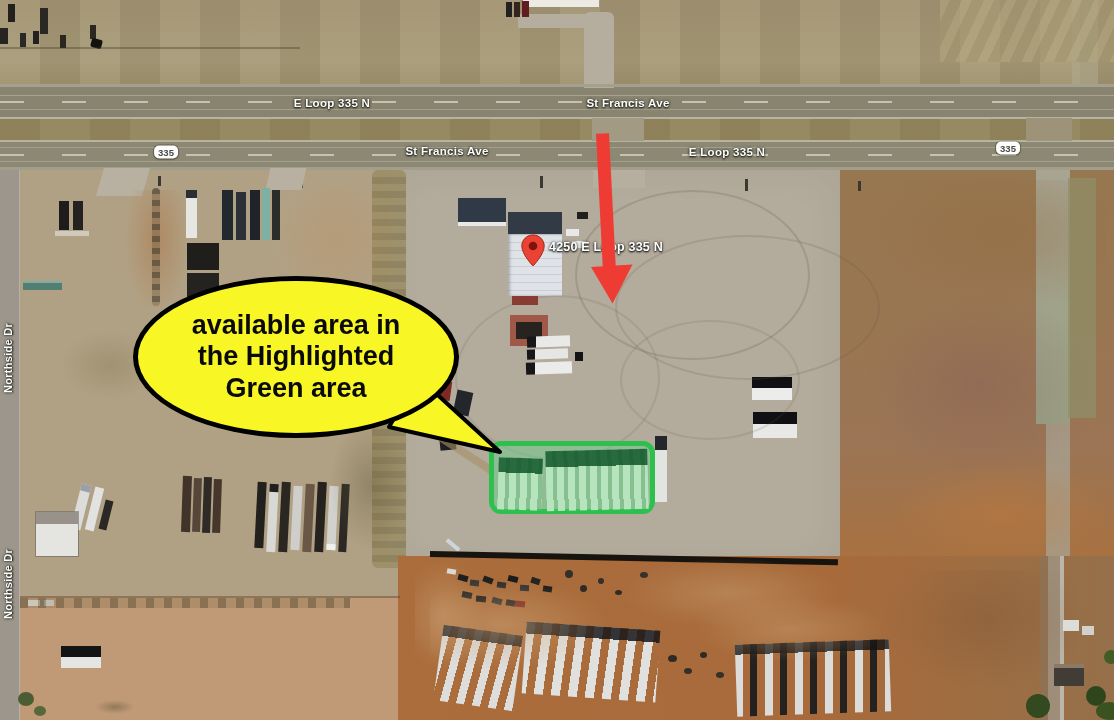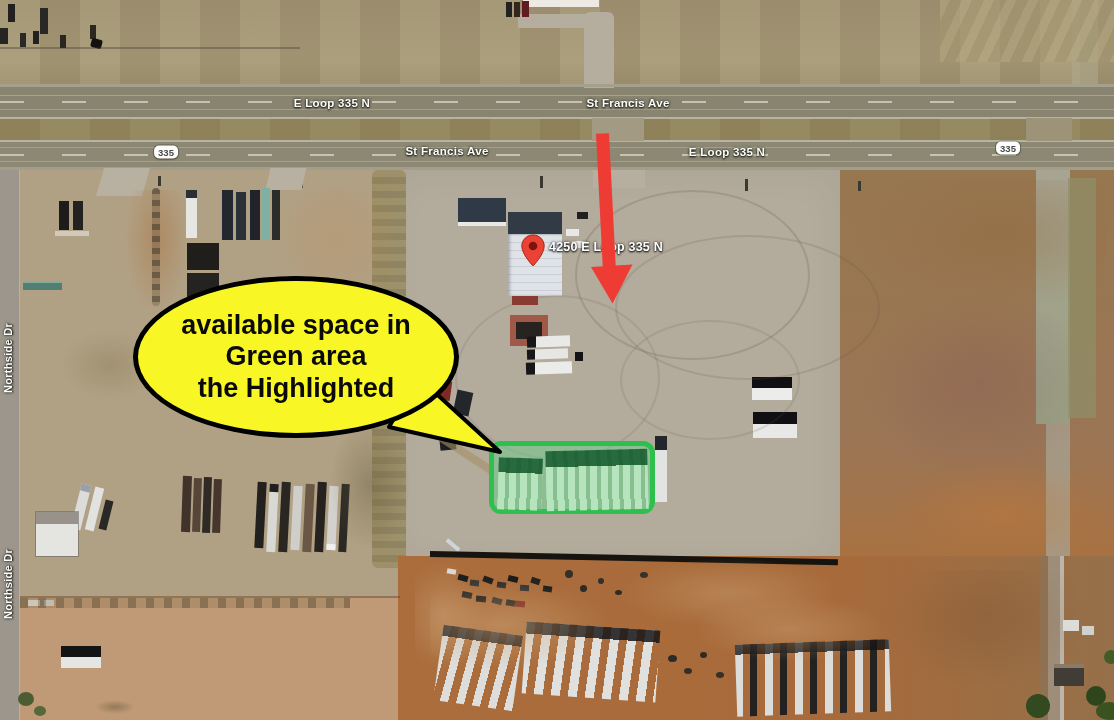--- a/index.html
+++ b/index.html
@@ -261,18 +261,18 @@
   <svg id="overlay" width="1114" height="720">
     <polygon points="418,377 500,452 389,427" style="fill:var(--bubble-yellow,#f8f725)" stroke="#000" stroke-width="4" stroke-linejoin="round"></polygon>
     <g>
       <line x1="602.5" y1="133.5" x2="609.5" y2="272" style="stroke:var(--arrow-red,#ee3b33)" stroke-width="13"></line>
       <polygon points="591,267 632.5,264.5 612.5,303.5" style="fill:var(--arrow-red,#ee3b33)"></polygon>
     </g>
   </svg>
 
   <div class="bubble">
     <div class="bubble-text">
-      <span>available space in</span>
+      <span>available area in</span>
+      <span>the Highlighted</span>
       <span>Green area</span>
-      <span>the Highlighted</span>
     </div>
   </div>
 </div>
 
 </body></html>

